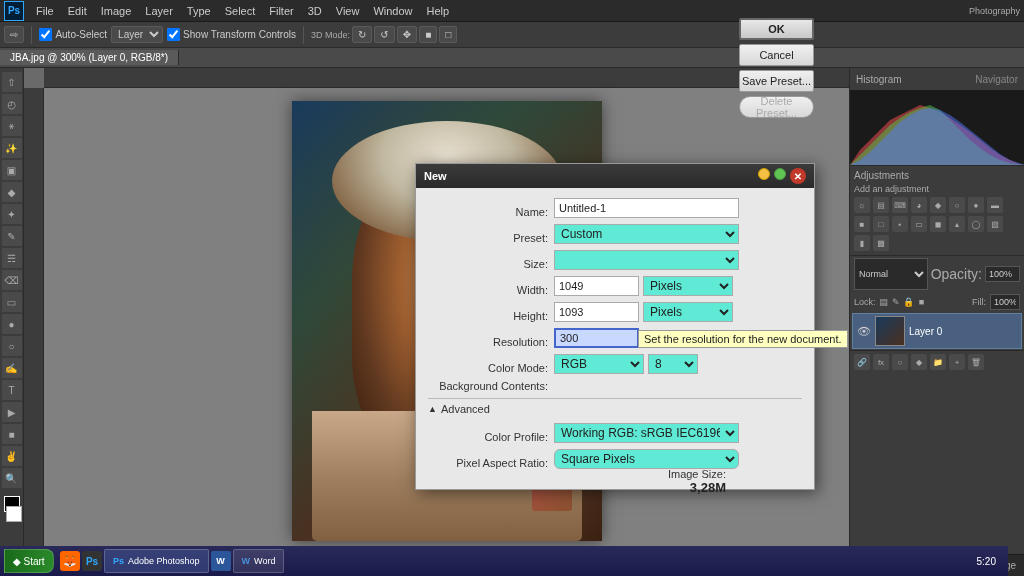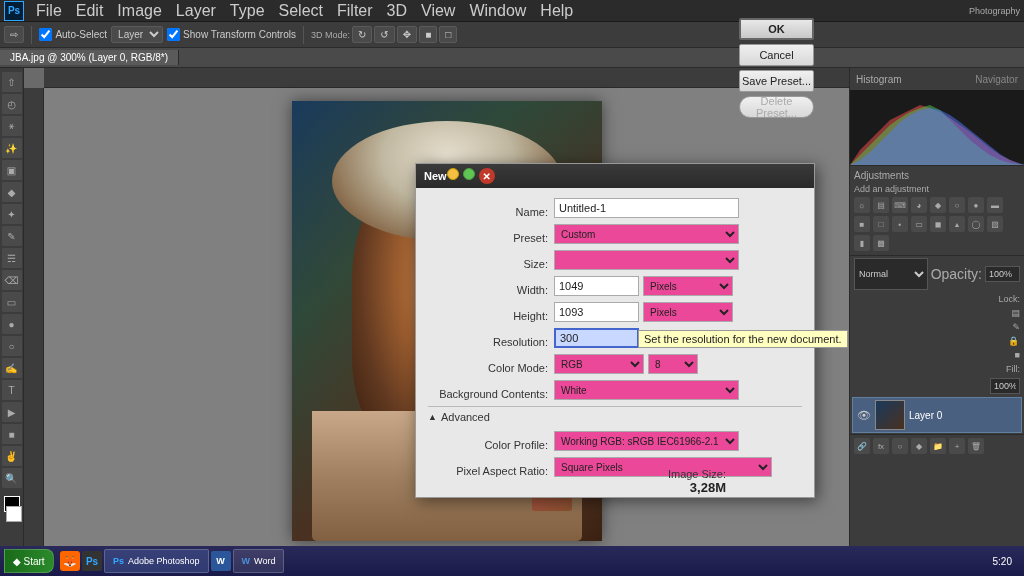--- a/index.html
+++ b/index.html
@@ -11,21 +11,21 @@
       background: #2b2b2b;
       display: flex;
       align-items: center;
       padding: 0 4px;
       gap: 2px;
       border-bottom: 1px solid #1a1a1a;
     }
     .menu-item {
       padding: 2px 6px;
       color: #ccc;
-      font-size: 16px;
+      font-size: 11px;
       cursor: pointer;
     }
     .ps-logo {
       width: 20px; height: 20px;
       background: #001e36;
       border: 1px solid #31a8ff;
       color: #31a8ff;
       font-size: 10px;
       font-weight: bold;
       display: flex; align-items: center; justify-content: center;
@@ -168,21 +168,21 @@
     .adj-icons { display: flex; gap: 3px; flex-wrap: wrap; }
     .adj-icon { width: 16px; height: 16px; background: #4a4a4a; border-radius: 2px; display: flex; align-items: center; justify-content: center; font-size: 8px; color: #aaa; cursor: pointer; }
 
     #layers-section { flex: 1; display: flex; flex-direction: column; }
     .layers-tabs { display: flex; background: #2a2a2a; }
     .layers-tab { padding: 3px 8px; font-size: 10px; color: #aaa; cursor: pointer; }
     .layers-tab.active { background: #3c3c3c; color: #fff; border-top: 1px solid #555; }
     .layers-options { padding: 3px; display: flex; gap: 2px; align-items: center; }
     .layers-option-input { width: 60px; height: 16px; background: #2a2a2a; border: 1px solid #555; color: #ccc; font-size: 9px; padding: 1px 3px; }
     .layers-select { height: 32px; background: #2a2a2a; border: 1px solid #555; color: #ccc; font-size: 9px; flex: 1; }
-    .layers-lock-row { padding: 2px 4px; display: flex; align-items: flex-end; gap: 4px; font-size: 9px; color: #aaa; flex-direction: column; }
+    .layers-lock-row { padding: 2px 4px; display: flex; align-items: center; gap: 4px; font-size: 9px; color: #aaa; }
     .lock-icon { font-size: 9px; }
 
     .layer-item {
       display: flex; align-items: center;
       padding: 2px 4px;
       gap: 4px;
       background: #4a6080;
       border: 1px solid #6080a0;
       margin: 1px 2px;
     }
@@ -206,21 +206,21 @@
       font-size: 10px;
       color: #aaa;
       border-top: 1px solid #1a1a1a;
     }
     .status-zoom { color: #ccc; font-weight: bold; }
     .status-sep { color: #555; }
 
     
     #taskbar {
       position: absolute;
-      bottom: 0; left: 0; right: 0;
+      bottom: 0; left: 0; right: 16px;
       height: 30px;
       background: linear-gradient(to bottom, #2a2a5a 0%, #1a1a4a 100%);
       display: flex;
       align-items: center;
       padding: 12px 4px;
       gap: 2px;
       z-index: 5;
     }
     .taskbar-btn {
       height: 24px;
@@ -259,20 +259,21 @@
       box-shadow: 3px 3px 15px rgba(0,0,0,0.5);
       font-size: 11px;
       color: #222;
     }
     #dialog-title {
       background: linear-gradient(to bottom, #3a3a3a, #2a2a2a);
       color: #fff;
       padding: 4px 8px;
       display: flex;
       align-items: center;
+      justify-content: space-between;
       font-size: 11px;
       font-weight: bold;
     }
     .dialog-close-btn {
       width: 16px; height: 16px;
       background: #c0392b;
       border-radius: 50%;
       display: flex; align-items: center; justify-content: center;
       color: #fff; font-size: 10px; cursor: pointer;
       font-weight: bold;
@@ -297,23 +298,23 @@
       height: 20px;
       border: 1px solid #aaa;
       background: #fff;
       padding: 1px 4px;
       font-size: 11px;
       color: #222;
     }
     .form-select {
       height: 20px;
       border: 1px solid #aaa;
-      background: #ec4899;
+      background: #5eead4;
       padding: 1px 2px;
-      font-size: 10px;
+      font-size: 12px;
       color: #222;
       cursor: pointer;
     }
     .name-input { width: 185px; }
     .preset-select { width: 185px; }
     .size-select { width: 185px; }
     .dim-input { width: 85px; }
     .unit-select { width: 90px; }
     .resolution-input {
       width: 85px;
@@ -620,42 +621,39 @@
           <select class="form-select" style="width:90px;">
             <option>RGB</option>
           </select>
           <select class="form-select" style="width:50px; margin-left:4px;">
             <option>8</option>
           </select>
         </div>
 
         <div class="form-row">
           <span class="form-label">Background Contents:</span>
-          <select class="form-select bg-select">
-            <option>White</option>
-          </select>
         </div>
 
         <div id="advanced-section">
           <div class="advanced-toggle">
             <span style="font-size:9px;">▲</span>
             <span>Advanced</span>
           </div>
           <div class="advanced-content">
 
             <div class="form-row">
               <span class="form-label" style="width:120px;">Color Profile:</span>
               <select class="form-select" style="width:185px;">
                 <option>Working RGB: sRGB IEC61966-2.1</option>
               </select>
             </div>
 
             <div class="form-row">
               <span class="form-label" style="width:120px;">Pixel Aspect Ratio:</span>
-              <select class="form-select" style="width:218px;">
+              <select class="form-select" style="width:185px;border-radius:6px;">
                 <option>Square Pixels</option>
               </select>
             </div>
           </div>
         </div>
 
         <div style="position:absolute; right:88px; top:280px; text-align:right;">
           <div style="font-size:11px; color:#333;">Image Size:</div>
           <div style="font-size:13px; color:#222; font-weight:bold;">3,28M</div>
         </div>

